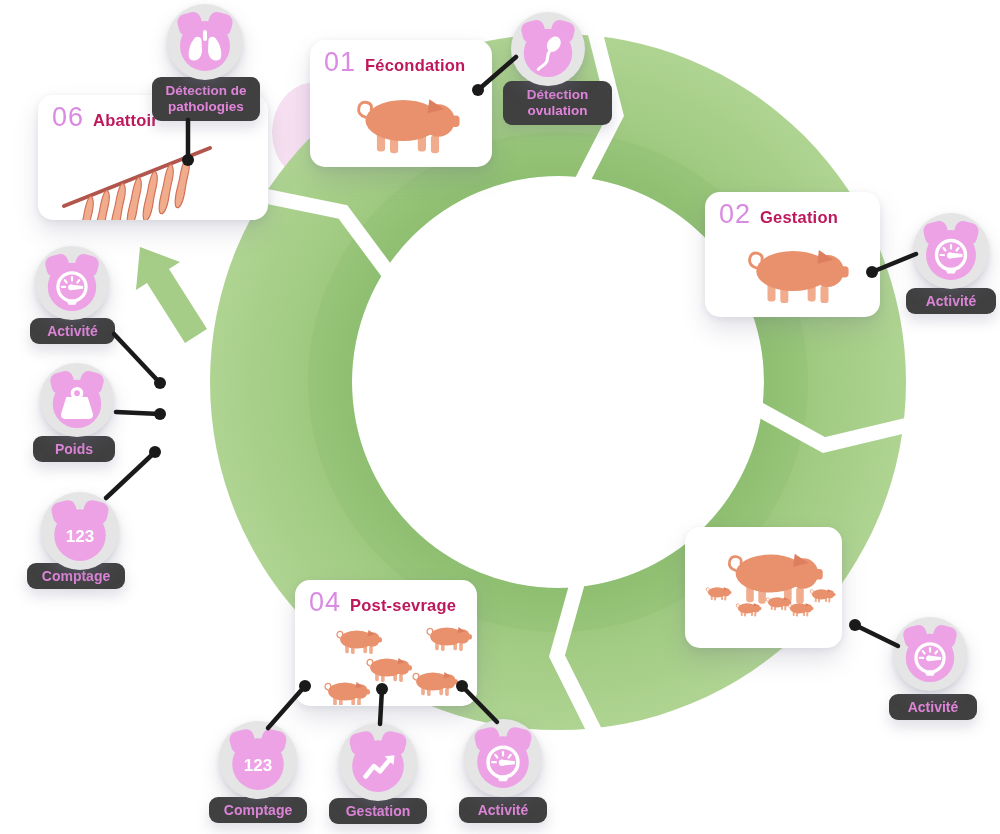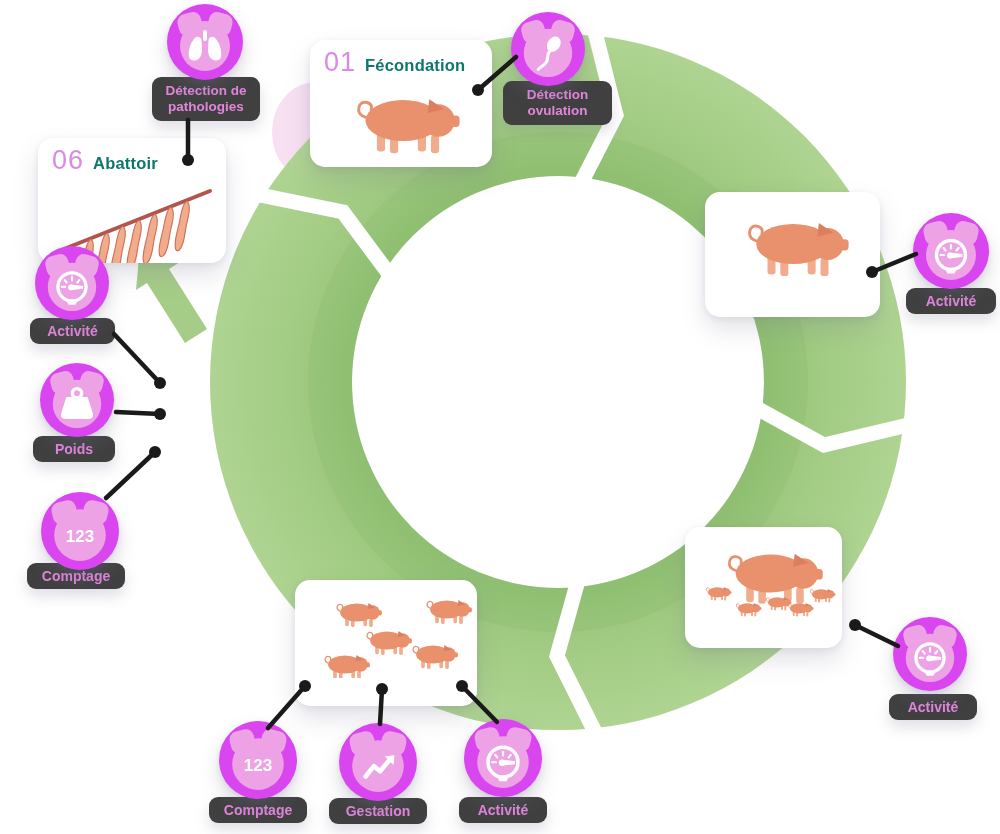--- a/index.html
+++ b/index.html
@@ -5,25 +5,25 @@
   html,body{margin:0;padding:0;background:#fff;}
   .canvas{position:relative;width:1000px;height:834px;background:#fff;overflow:hidden;
           font-family:"Liberation Sans",sans-serif;}
   .layer{position:absolute;left:0;top:0;}
   
   .card{position:absolute;background:#fff;border-radius:15px;z-index:2;
         box-shadow:0 12px 24px rgba(110,110,140,.20),0 2px 6px rgba(110,110,140,.12);
         padding:9px 0 0 14px;box-sizing:border-box;}
   .card-head{display:flex;align-items:baseline;gap:9px;}
   .num{font-size:27px;line-height:1;color:var(--number_pink,#d98ae2);letter-spacing:1px;}
-  .title{font-size:16.5px;font-weight:bold;color:#0f766e;letter-spacing:.2px;}
+  .title{font-size:16.5px;font-weight:bold;color:#be185d;letter-spacing:.2px;}
   .art{display:block;margin-top:3px;}
   
   .badge{position:absolute;z-index:3;}
-  .badge-circle{position:absolute;background:#d946ef;border-radius:50%;z-index:2;
+  .badge-circle{position:absolute;background:#e5e5e5;border-radius:50%;z-index:2;
         box-shadow:0 10px 18px rgba(110,110,140,.25),0 2px 5px rgba(110,110,140,.15);
         display:flex;align-items:center;justify-content:center;}
   .badge-label{position:absolute;left:0;background:#404040;border-radius:9px;z-index:1;
         box-shadow:0 7px 14px rgba(110,110,140,.22);text-align:center;
         color:var(--label_pink,#e285dc);font-weight:bold;font-size:14px;
         padding:5px 2px;box-sizing:border-box;}
   .badge-label.two{font-size:13.5px;line-height:1.18;padding:6px 2px;}
   svg text{font-family:"Liberation Sans",sans-serif;}
 </style>
 </head>
@@ -119,48 +119,56 @@
     <div class="card-head">
       <span class="num">01</span>
       <span class="title">Fécondation</span>
     </div>
     <svg class="art" width="166" height="84" viewBox="0 0 166 84">
       <use href="#pig" x="30" y="4" width="108" height="75"></use>
     </svg>
   </div>
 
   <div class="card" style="left:705px;top:192px;width:175px;height:125px;">
+    <div class="card-head">
+      <span class="num">02</span>
+      <span class="title">Gestation</span>
+    </div>
     <svg class="art" width="159" height="82" viewBox="0 0 159 82">
       <use href="#pig" x="26" y="3" width="106" height="74"></use>
     </svg>
   </div>
 
   <div class="card" style="left:685px;top:527px;width:157px;height:121px;">
     <svg class="art" width="141" height="80" viewBox="0 0 141 80">
       <use href="#pig" x="26" y="0" width="100" height="69"></use>
       <use href="#pig" x="6" y="44" width="27" height="18.6"></use>
       <use href="#pig" x="36" y="60" width="27" height="18.6"></use>
       <use href="#pig" x="66" y="54" width="27" height="18.6"></use>
       <use href="#pig" x="88" y="60" width="27" height="18.6"></use>
       <use href="#pig" x="110" y="46" width="27" height="18.6"></use>
     </svg>
   </div>
 
   <div class="card" style="left:295px;top:580px;width:182px;height:126px;">
+    <div class="card-head">
+      <span class="num">04</span>
+      <span class="title">Post-sevrage</span>
+    </div>
     <svg class="art" width="166" height="86" viewBox="0 0 166 86">
       <use href="#pig" x="26" y="4" width="48" height="33"></use>
       <use href="#pig" x="116" y="1" width="48" height="33"></use>
       <use href="#pig" x="56" y="32" width="48" height="33"></use>
       <use href="#pig" x="102" y="46" width="48" height="33"></use>
       <use href="#pig" x="14" y="56" width="48" height="33"></use>
     </svg>
   </div>
 
 
-  <div class="card" style="left:38px;top:95px;width:188px;height:125px;margin-top:43px;">
+  <div class="card" style="left:38px;top:95px;width:230px;height:125px;">
     <div class="card-head">
       <span class="num">06</span>
       <span class="title">Abattoir</span>
     </div>
     <svg class="art" width="184" height="86" viewBox="0 0 184 86">
       <line x1="12" y1="72" x2="158" y2="14" style="stroke:var(--rail_red,#b2554d)" stroke-width="4" stroke-linecap="round"></line>
       <g>
         <g transform="rotate(10 40 62)">
             <use href="#carcass" x="30" y="60" width="18" height="58"></use>
           </g>

